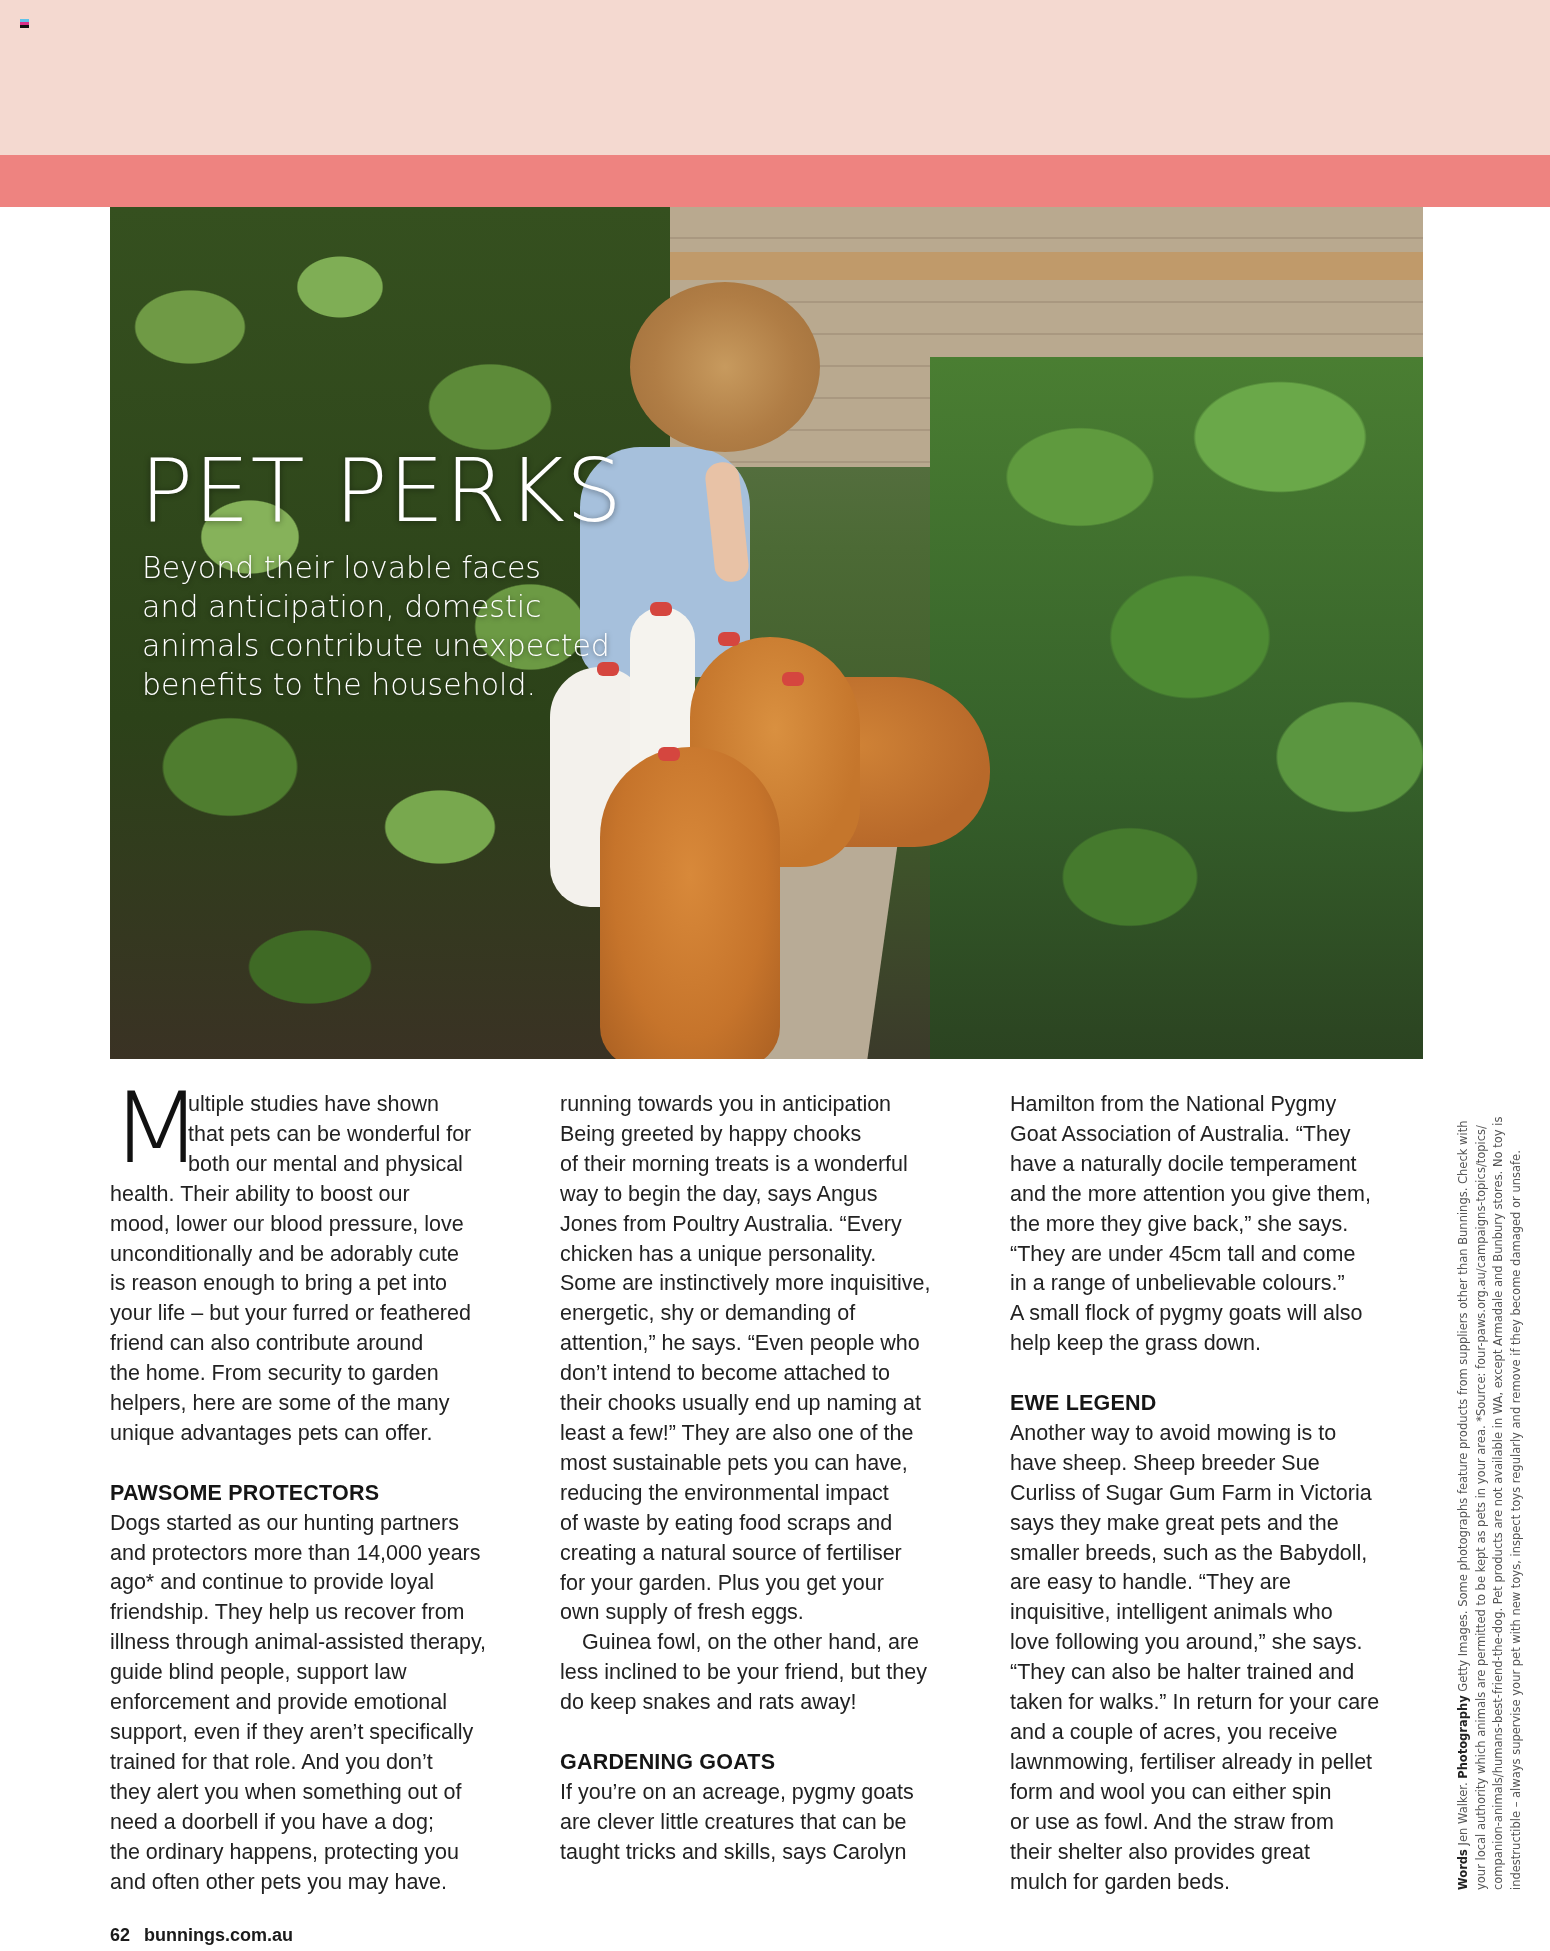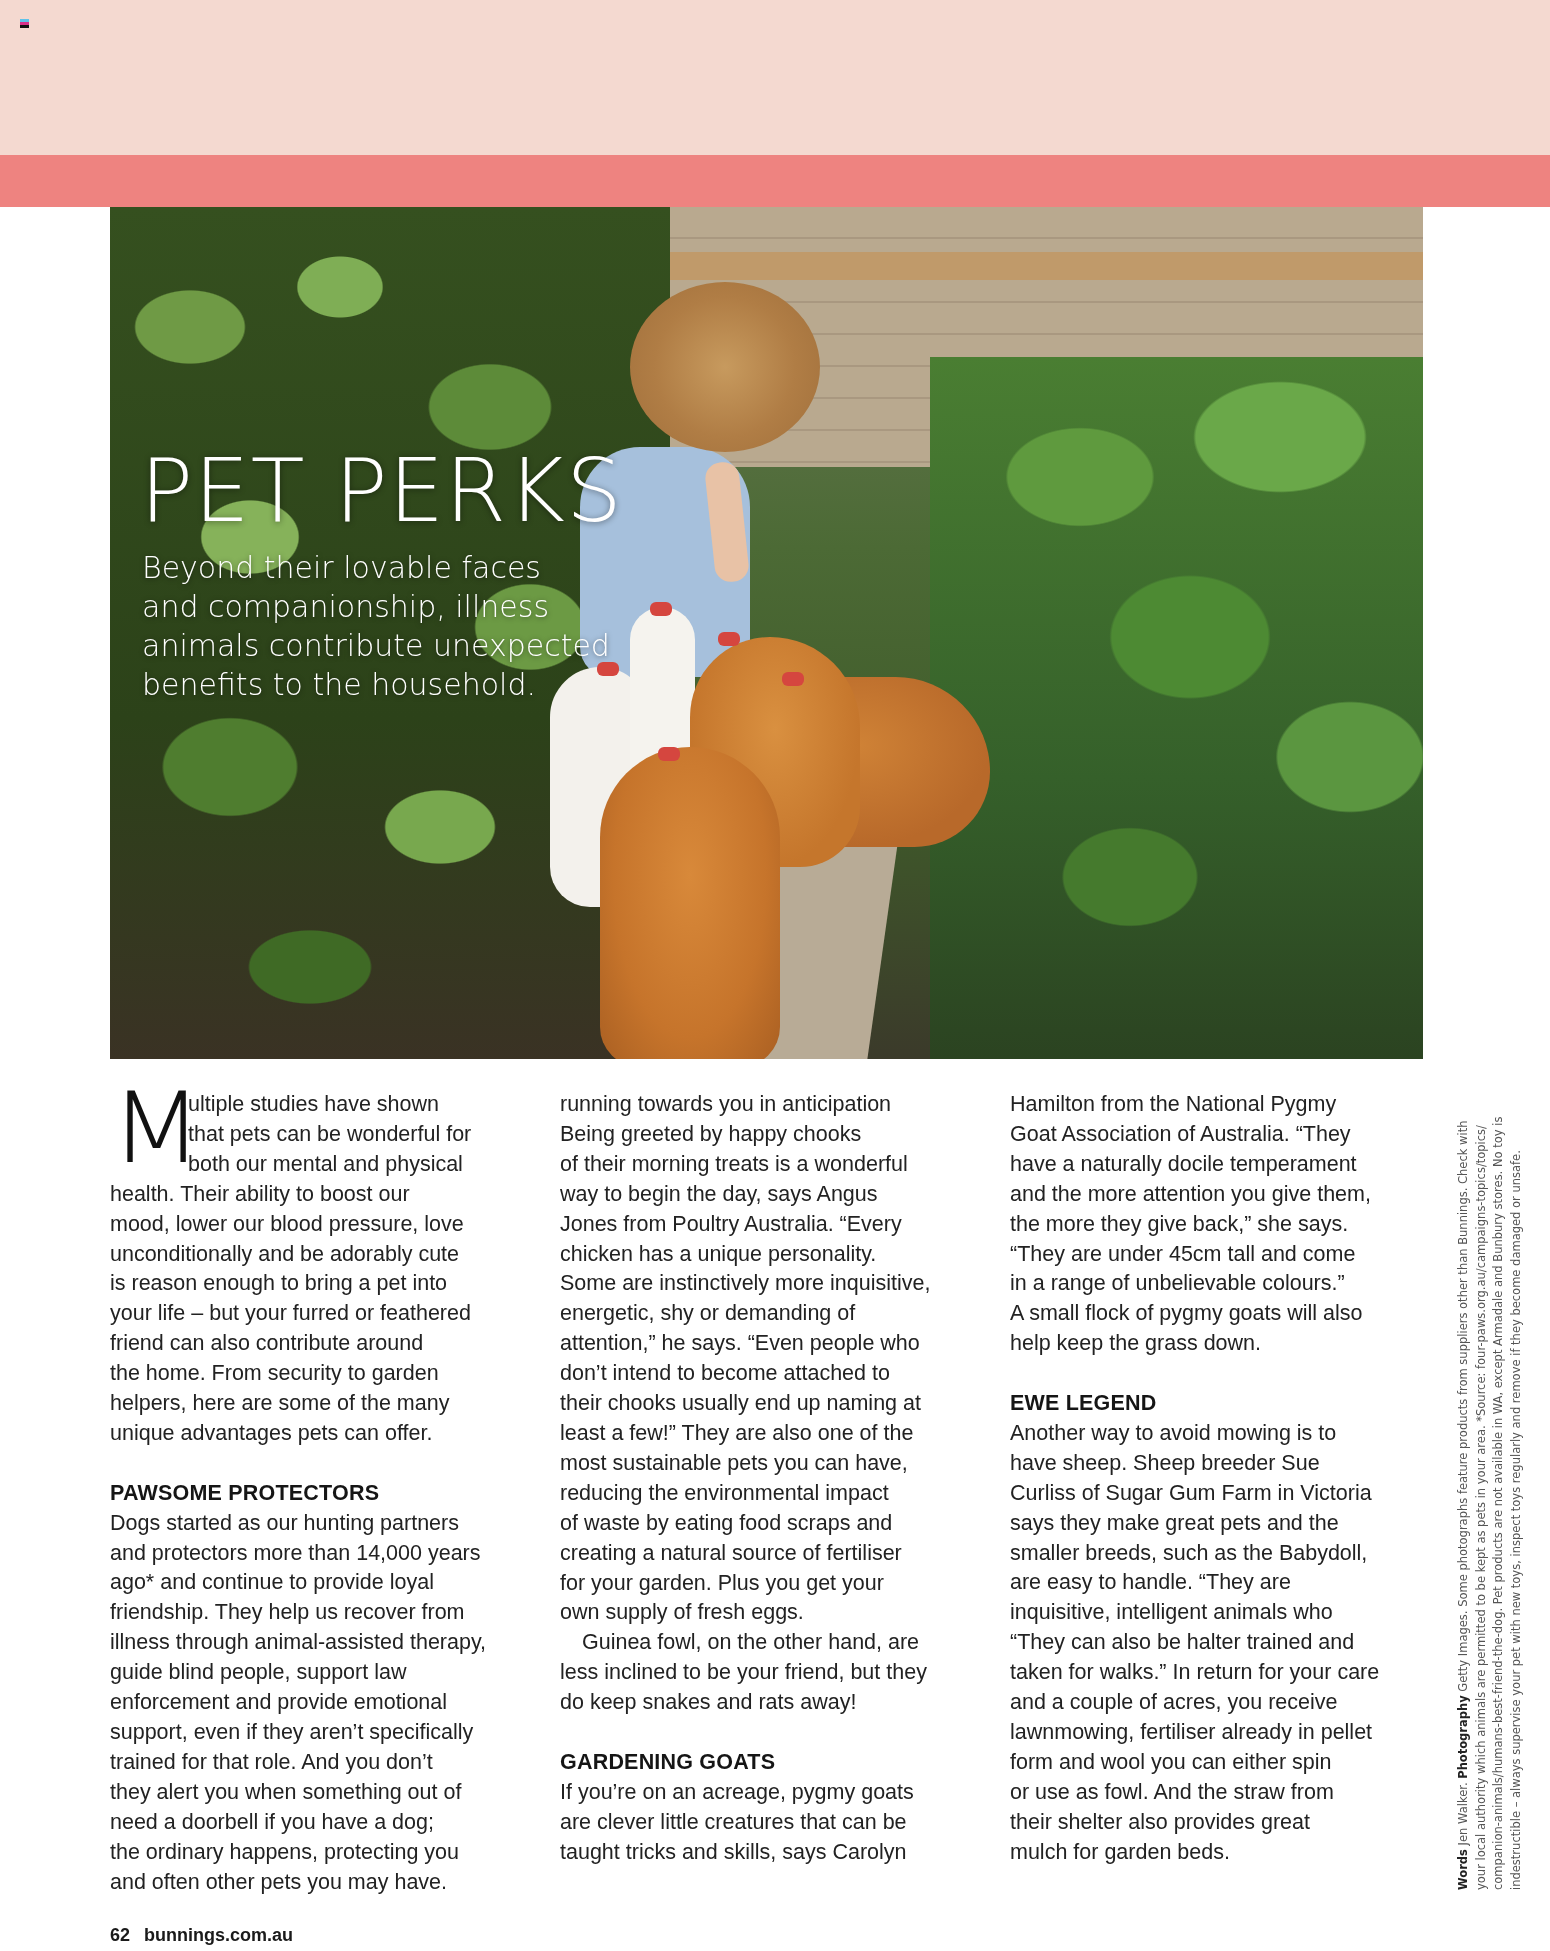--- a/index.html
+++ b/index.html
@@ -117,21 +117,21 @@
   <div class="ph ph-comb c1"></div>
   <div class="ph ph-comb c2"></div>
   <div class="ph ph-comb c3"></div>
   <div class="ph ph-comb c4"></div>
   <div class="ph ph-comb c5"></div>
 </div>
 
 <h1 class="hero-title">PET PERKS</h1>
 <div class="hero-sub">
   <span>Beyond their lovable faces</span>
-  <span>and companionship, illness</span>
+  <span>and anticipation, domestic</span>
   <span>animals contribute unexpected</span>
   <span>benefits to the household.</span>
 </div>
 
 <div class="drop-cap">M</div>
 <div class="col col-1 indent-block">
   <p>
     <span class="line ind">ultiple studies have shown</span>
     <span class="line ind">that pets can be wonderful for</span>
     <span class="line ind">both our mental and physical</span>
@@ -214,20 +214,21 @@
   <span class="gap"></span>
   <span class="line heading">EWE LEGEND</span>
   <p>
     <span class="line">Another way to avoid mowing is to</span>
     <span class="line">have sheep. Sheep breeder Sue</span>
     <span class="line">Curliss of Sugar Gum Farm in Victoria</span>
     <span class="line">says they make great pets and the</span>
     <span class="line">smaller breeds, such as the Babydoll,</span>
     <span class="line">are easy to handle. “They are</span>
     <span class="line">inquisitive, intelligent animals who</span>
+    <span class="line">love following you around,” she says.</span>
     <span class="line">“They can also be halter trained and</span>
     <span class="line">taken for walks.” In return for your care</span>
     <span class="line">and a couple of acres, you receive</span>
     <span class="line">lawnmowing, fertiliser already in pellet</span>
     <span class="line">form and wool you can either spin</span>
     <span class="line">or use as fowl. And the straw from</span>
     <span class="line">their shelter also provides great</span>
     <span class="line">mulch for garden beds.</span>
   </p>
 </div>

